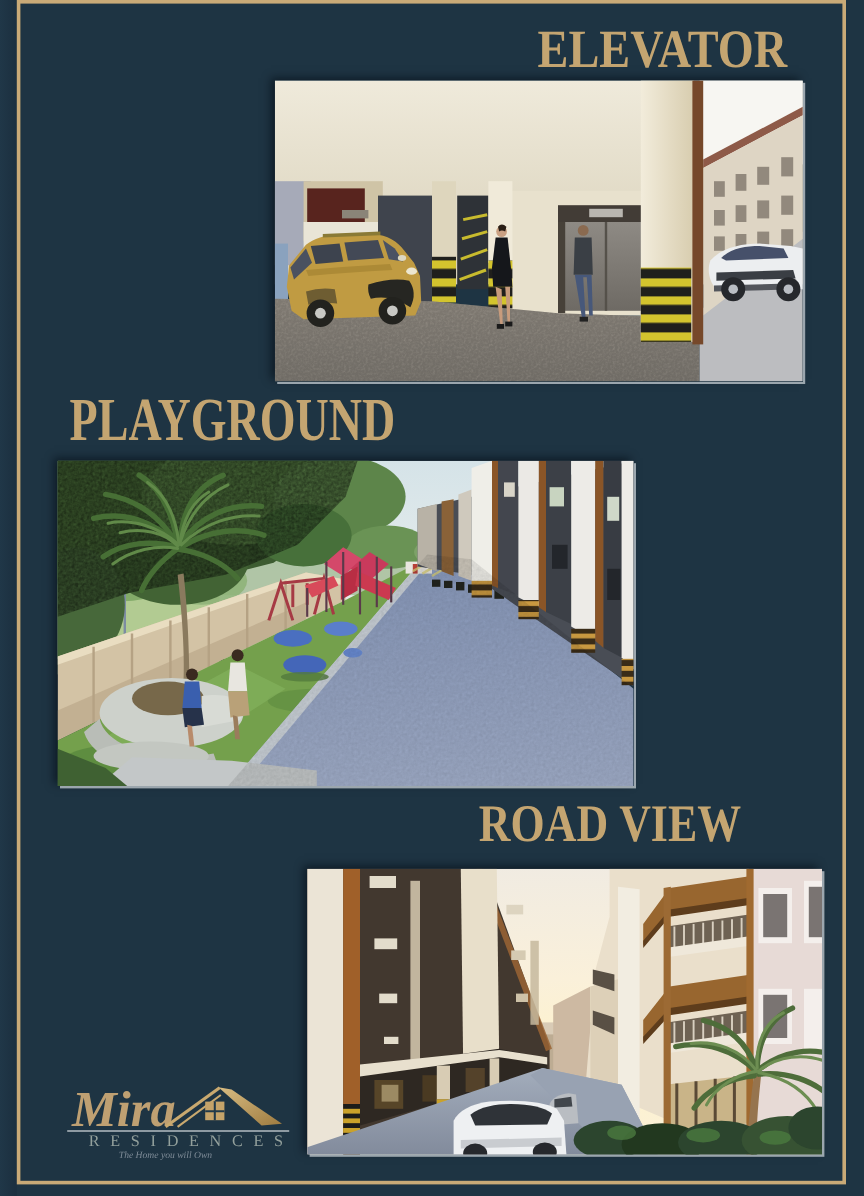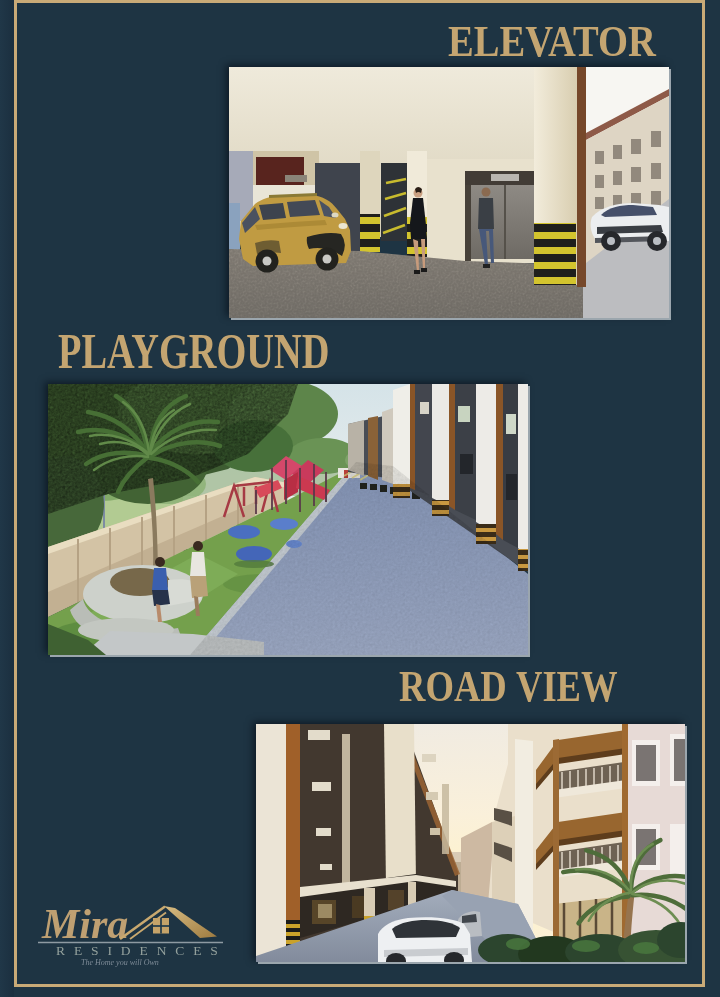--- a/index.html
+++ b/index.html
@@ -550,21 +550,21 @@
     </g>
 
     <g fill="#4a7a3f" opacity="0.8">
       <ellipse cx="262" cy="220" rx="12" ry="6"></ellipse>
       <ellipse cx="330" cy="222" rx="14" ry="6"></ellipse>
       <ellipse cx="390" cy="224" rx="13" ry="6"></ellipse>
     </g>
   </svg>
   </div>
 
-  <div id="logo" style="position:absolute;left:34px;top:896px;width:196px;height:74px;">
+  <div id="logo" style="position:absolute;left:52px;top:896px;width:196px;height:74px;">
   <svg width="196" height="74" viewBox="0 0 196 74">
     <defs>
       <linearGradient id="roofg" x1="0" y1="0" x2="1" y2="1">
         <stop offset="0" stop-color="#d8bc82"></stop>
             <stop offset="1" stop-color="#9e7b40"></stop>
       </linearGradient>
     </defs>
 
     <text x="8" y="42" font-family="Liberation Serif, serif" font-style="italic" font-weight="bold" font-size="42" fill="#bfa072">Mira</text>
 

